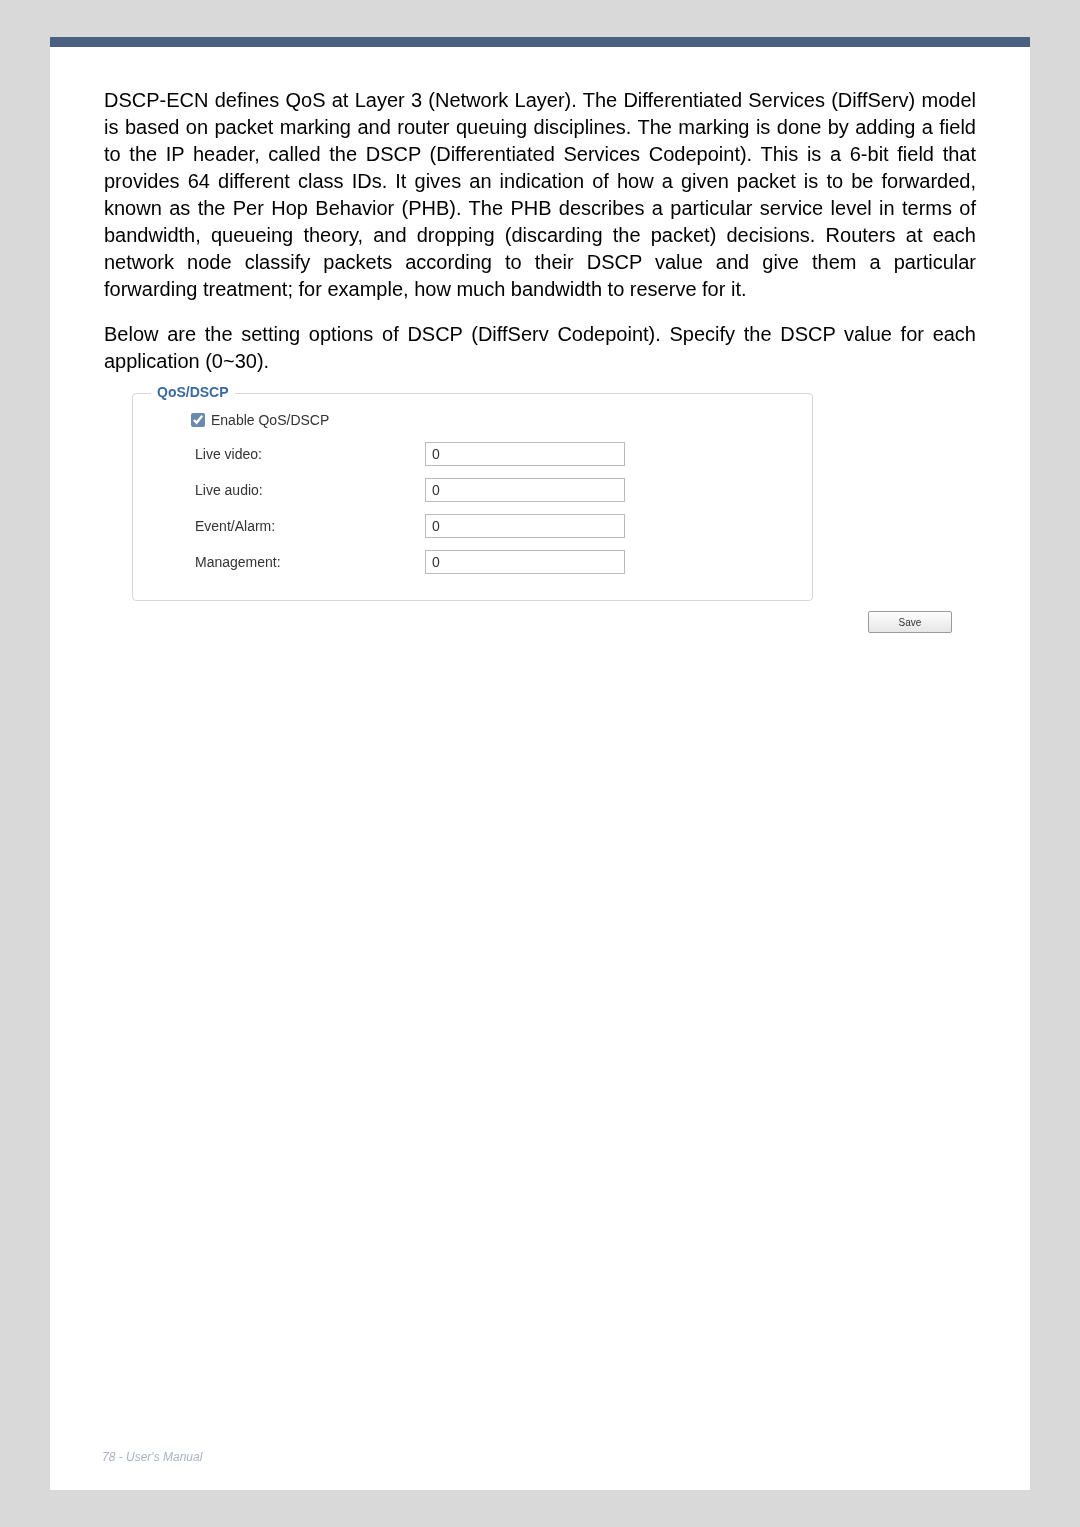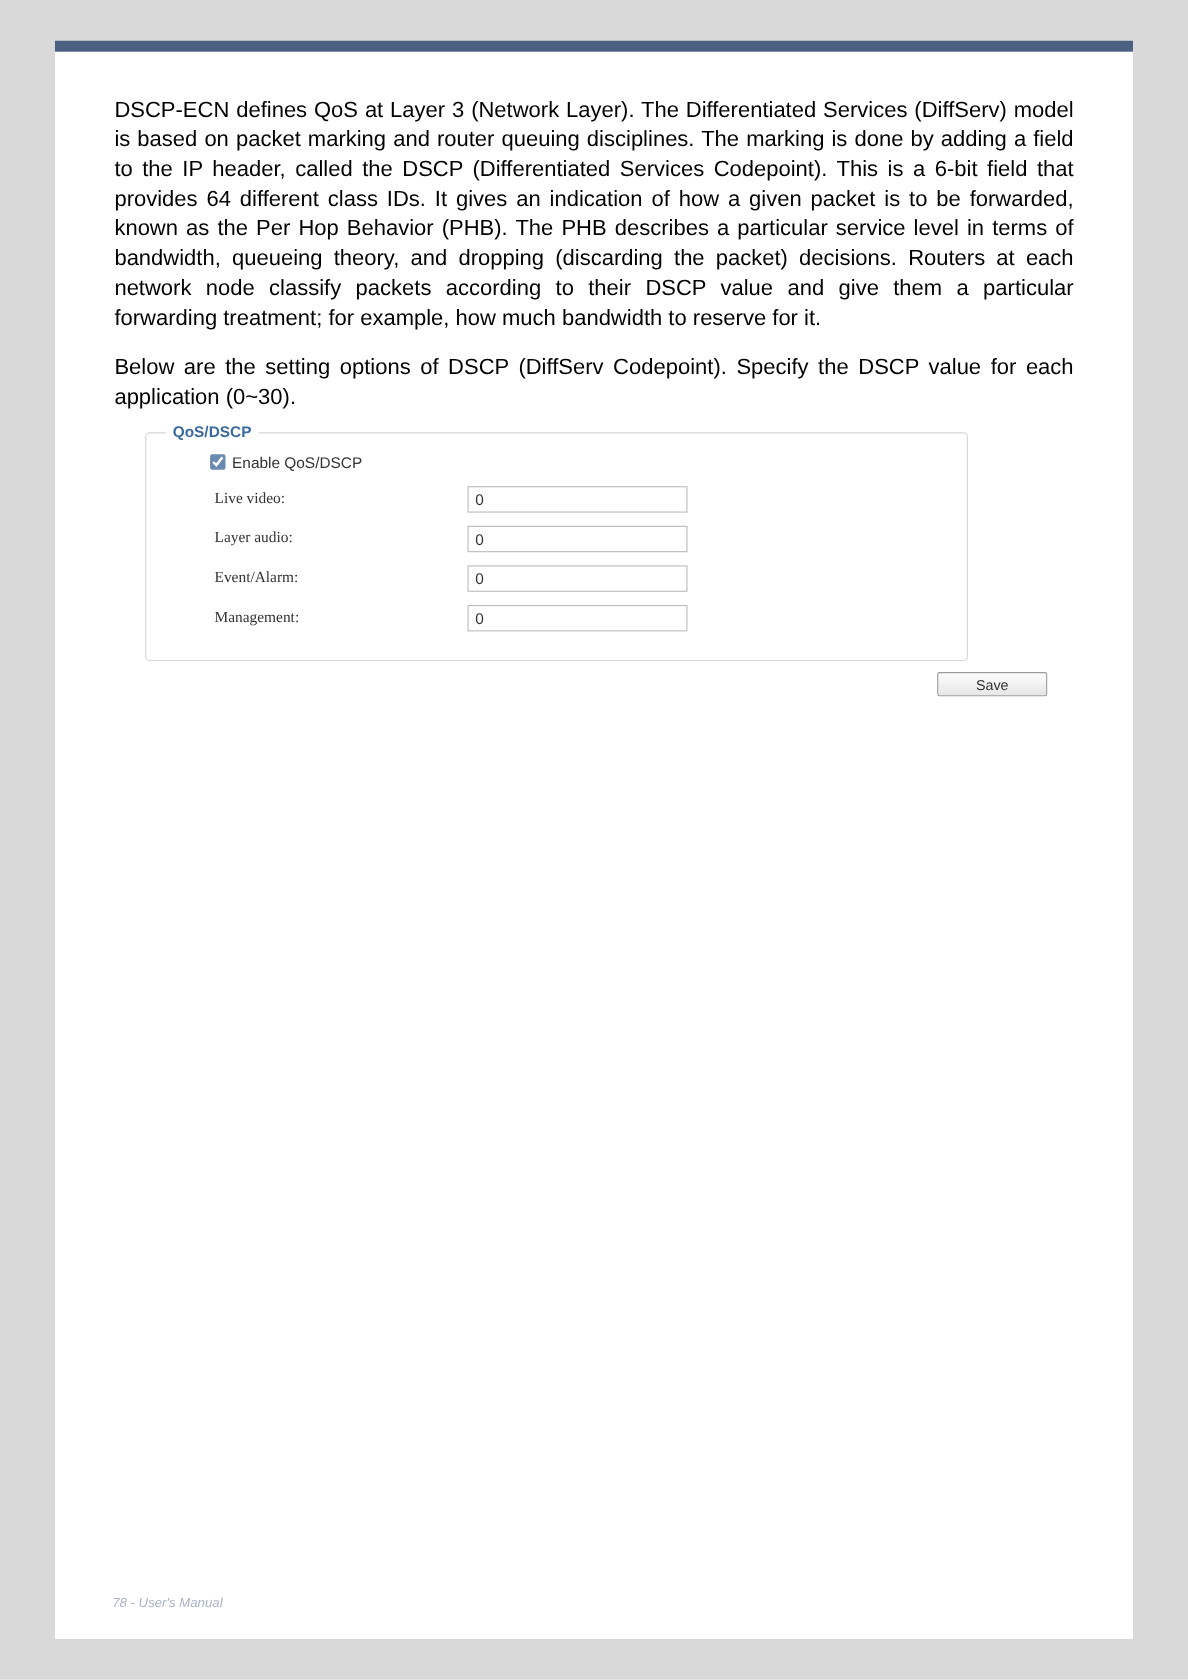--- a/index.html
+++ b/index.html
@@ -50,21 +50,21 @@
   .body-text + .body-text { margin-top: 18px; }
 
   .fieldset-wrap {
     margin: 18px 0 0 28px;
   }
   .fieldset {
     position: relative;
     border: 1px solid #d6d6d6;
     border-radius: 4px;
     padding: 18px 22px 14px 22px;
-    width: 748px;
+    width: 681px;
   }
   .legend {
     position: absolute;
     top: -10px;
     left: 18px;
     background: #fff;
     padding: 0 6px;
     color: #3b6aa0;
     font-weight: bold;
     font-size: 14px;
@@ -85,40 +85,39 @@
   }
   .form-row {
     display: flex;
     align-items: center;
     margin: 6px 0 12px 40px;
     font-size: 14px;
     color: #333;
   }
   .form-row label {
     width: 230px;
-    font-family: Liberation Serif, serif;
   }
   .form-row input[type="text"] {
     width: 200px;
     height: 24px;
     border: 1px solid #bbb;
     padding: 2px 6px;
     font-size: 14px;
     color: #333;
   }
   .save-row {
     width: 820px;
     margin: 10px 0 0 28px;
     display: flex;
     justify-content: flex-end;
   }
   .save-btn {
-    width: 100px;
+    width: 84px;
     height: 22px;
-    font-size: 13px;
+    font-size: 10px;
     background: linear-gradient(#fdfdfd, #e6e6e6);
     border: 1px solid #9a9a9a;
     border-radius: 2px;
     cursor: pointer;
     color: #333;
   }
   .footer {
     position: absolute;
     left: 52px;
     bottom: 26px;
@@ -145,21 +144,21 @@
           <input type="checkbox" checked="" style="">
           <span>Enable QoS/DSCP</span>
         </div>
 
         <div class="form-row">
           <label>Live video:</label>
           <input type="text" value="0" style="">
         </div>
 
         <div class="form-row">
-          <label>Layer audio:</label>
+          <label>Live audio:</label>
           <input type="text" value="0" style="">
         </div>
 
         <div class="form-row">
           <label>Event/Alarm:</label>
           <input type="text" value="0" style="">
         </div>
 
         <div class="form-row">
           <label>Management:</label>

